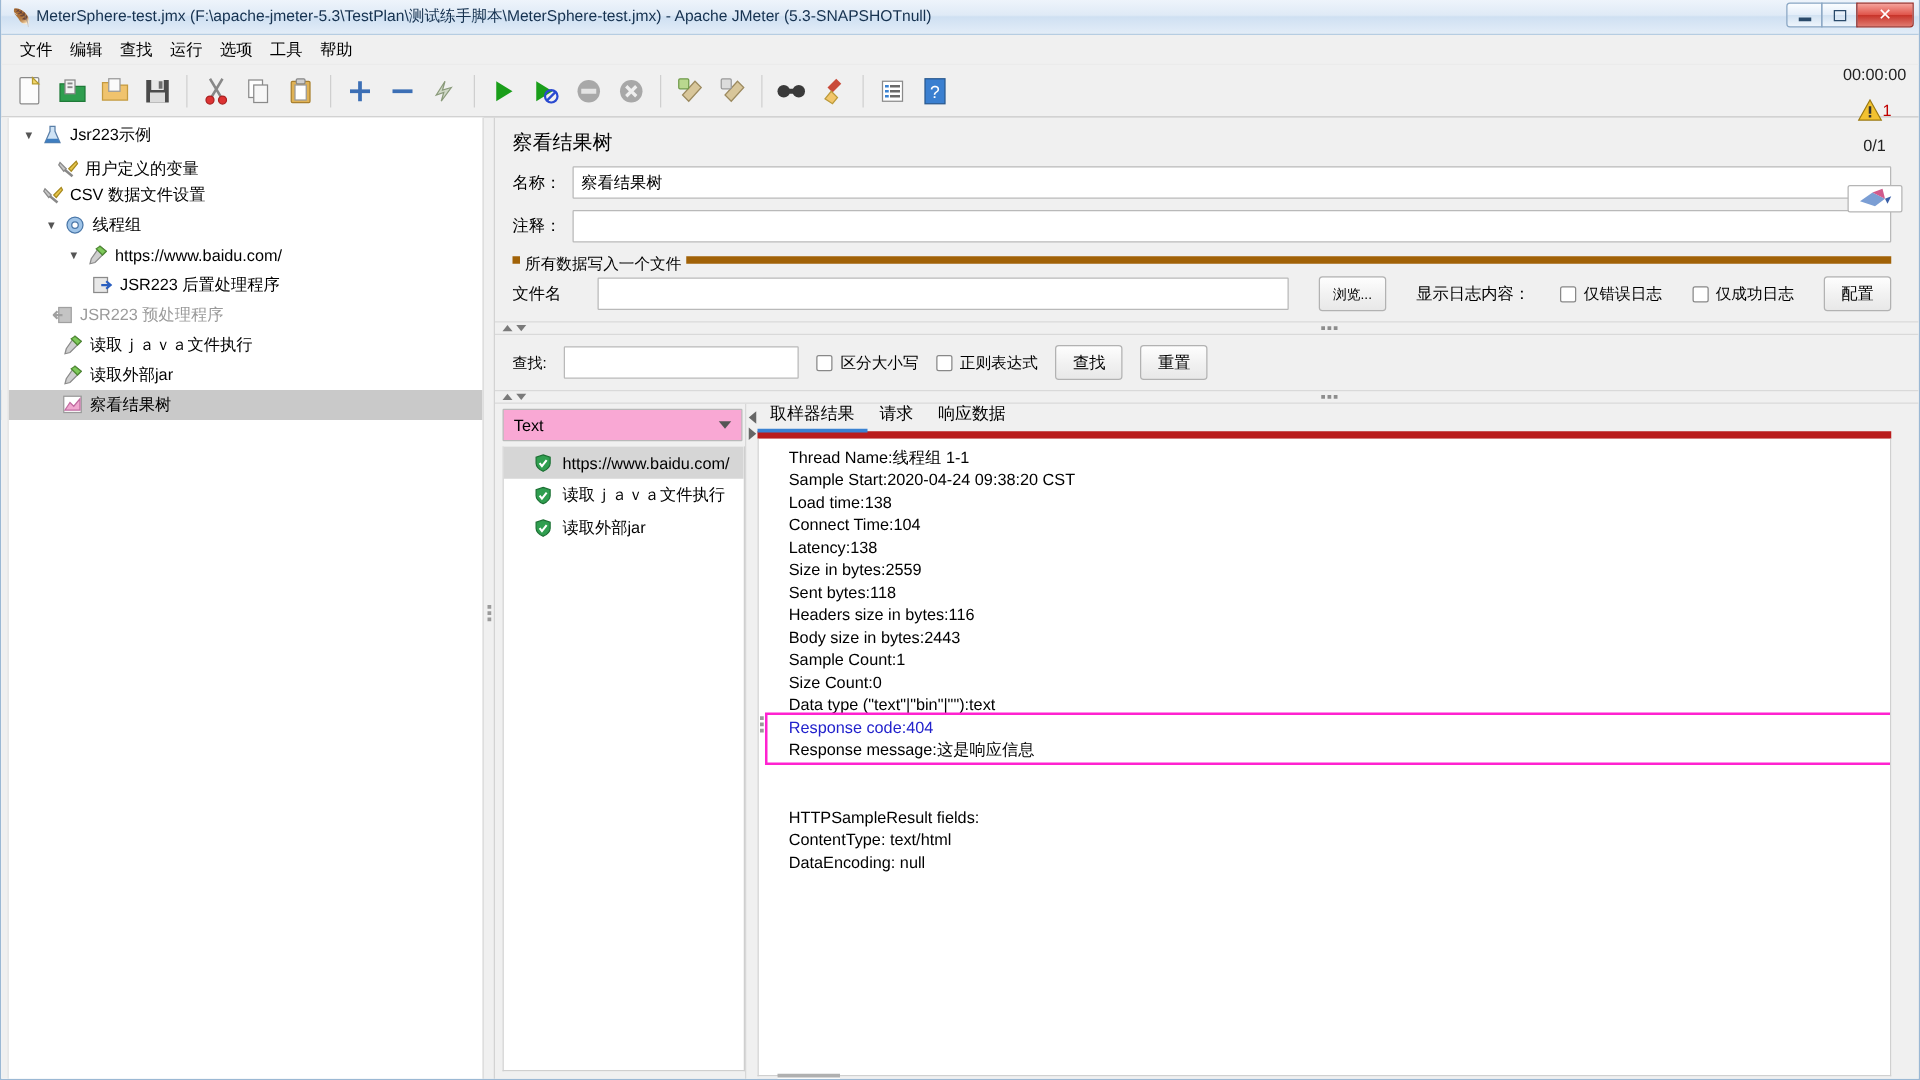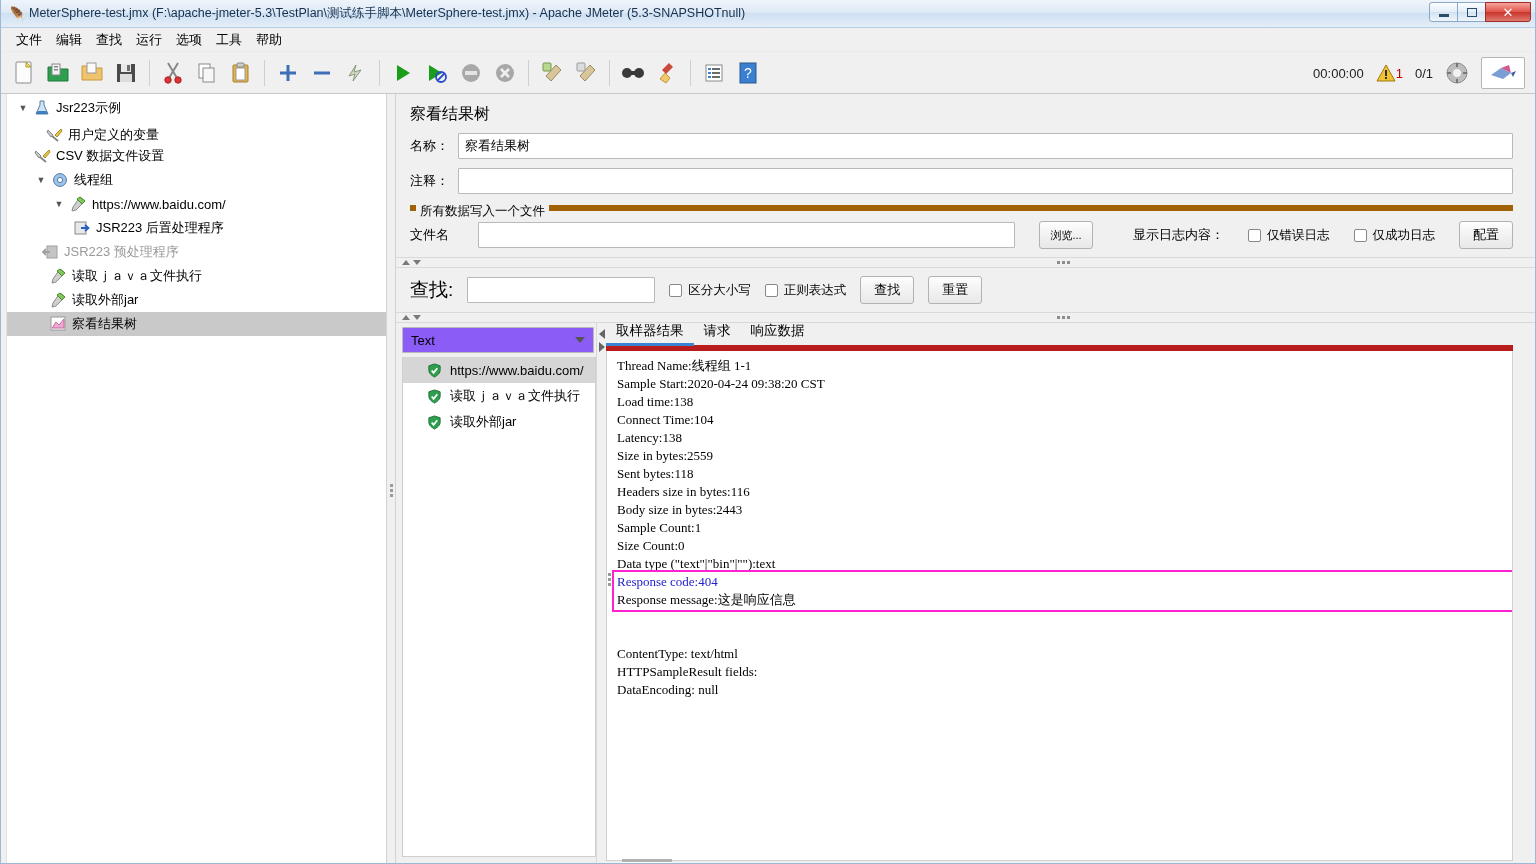--- a/index.html
+++ b/index.html
@@ -80,21 +80,21 @@
     position: relative;
   }
   .tb-btn {
     width: 34px; height: 34px;
     display: flex; align-items: center; justify-content: center;
     border: 1px solid transparent;
   }
   .tb-sep { width: 1px; height: 26px; background: #cfcfcf; margin: 0 6px; }
   .tb-right {
     position: absolute; right: 10px; top: 0; height: 42px;
-    display: flex; align-items: center; gap: 12px;
+    display: flex; align-items: center; gap: 12px; flex-direction: column;
   }
   .tb-timer { font-size: 13px; color: #222; }
   .tb-warn-count { font-size: 13px; color: #c00000; margin-left: -6px; }
   .tb-threads { font-size: 13px; color: #222; }
   .tb-fishbtn {
     width: 44px; height: 32px; background: #fff;
     border: 1px solid #b5b5b5; border-radius: 2px;
     display: flex; align-items: center; justify-content: center;
   }
 
@@ -198,39 +198,39 @@
   .div-arrows { display: flex; gap: 3px; margin-left: 6px; }
   .tri-up { width:0;height:0;border-left:4px solid transparent;border-right:4px solid transparent;border-bottom:5px solid #7a7a7a; }
   .tri-dn { width:0;height:0;border-left:4px solid transparent;border-right:4px solid transparent;border-top:5px solid #7a7a7a; }
   .div-dots { position: absolute; left: 58%; display:flex; gap:2px; }
   .div-dots i { width:3px;height:3px;background:#8d8d8d;display:block; }
 
   .search-row {
     display: flex; align-items: center; gap: 14px;
     padding: 8px 14px 8px 14px;
   }
-  .search-row .lbl { font-size: 19px; }
+  .search-row .lbl { font-size: 12px; }
   .search-input {
     width: 188px; height: 26px;
     border: 1px solid #b9b9b9; background: #fff; border-radius: 1px;
   }
 
   
   .results {
     flex: 1; display: flex; min-height: 0;
     padding: 0 0 0 0;
   }
   .res-left {
     width: 200px;
     display: flex; flex-direction: column;
     padding: 4px 0 0 6px;
   }
   .combo {
     height: 26px; margin: 0 2px 4px 0;
-    border: 1px solid #b9b9b9; background: #8b5cf6;
+    border: 1px solid #b9b9b9; background: #f9a8d4;
     display: flex; align-items: center; justify-content: space-between;
     padding: 0 8px; font-size: 13px; border-radius: 1px;
   }
   .chev { width:0;height:0;border-left:5px solid transparent;border-right:5px solid transparent;border-top:6px solid #555; }
   .res-list {
     flex: 1; background: #fff; border: 1px solid #cfcfcf; border-top: none;
     overflow: hidden;
   }
   .res-item {
     display: flex; align-items: center; gap: 8px;
@@ -266,27 +266,26 @@
     padding: 3px 10px 5px 10px;
     position: relative;
   }
   .tab.active::after {
     content: ""; position: absolute; left: 0; right: 0; bottom: -1px;
     height: 3px; background: #3a82d2;
   }
   .res-body {
     flex: 1; background: #fff;
     border: 1px solid #d0d0d0; border-top: none;
-    padding: 6px 4px 4px 10px;
+    padding: 6px 4px 4px 24px;
     font-size: 13px; color: #000;
     line-height: 18px;
     position: relative;
     overflow: hidden;
     min-height: 0;
-    font-family: Liberation Serif, serif;
   }
   .res-body .ln { white-space: pre; }
   .ln.blue { color: #2222cc; }
   .hl-box {
     position: absolute;
     border: 2px solid #ff22d0;
     pointer-events: none;
   }
   .vgrip-small {
     position: absolute; left: 1px; top: 222px;
@@ -637,21 +636,21 @@
         <div class="field-label">注释：</div>
         <div class="txt"></div>
       </div>
 
       <div class="group">
         <div class="group-title">所有数据写入一个文件</div>
         <div class="filerow">
           <div class="lbl">文件名</div>
           <div class="txt" style="flex:1;"></div>
           <div class="btn small">浏览...</div>
-          <div style="font-size:13px;white-space:nowrap;margin-left:16px;">显示日志内容：</div>
+          <div style="font-size:13px;white-space:nowrap;">显示日志内容：</div>
           <div class="cb-wrap">
             <span class="cb"></span>
             <span>仅错误日志</span>
           </div>
           <div class="cb-wrap">
             <span class="cb"></span>
             <span>仅成功日志</span>
           </div>
           <div class="btn">配置</div>
         </div>
@@ -759,22 +758,22 @@
             <div class="ln">Sent bytes:118</div>
             <div class="ln">Headers size in bytes:116</div>
             <div class="ln">Body size in bytes:2443</div>
             <div class="ln">Sample Count:1</div>
             <div class="ln">Size Count:0</div>
             <div class="ln">Data type ("text"|"bin"|""):text</div>
             <div class="ln blue">Response code:404</div>
             <div class="ln">Response message:这是响应信息</div>
             <div class="ln">&nbsp;</div>
             <div class="ln">&nbsp;</div>
+            <div class="ln">HTTPSampleResult fields:</div>
             <div class="ln">ContentType: text/html</div>
-            <div class="ln">HTTPSampleResult fields:</div>
             <div class="ln">DataEncoding: null</div>
             <div class="hl-box" style="left: 5px; top: 219px; width: 907px; height: 42px;"></div>
           </div>
 
           <div class="bottom-tabs">
             <div class="btab active">Raw</div>
             <div class="btab">Parsed</div>
           </div>
         </div>
 

